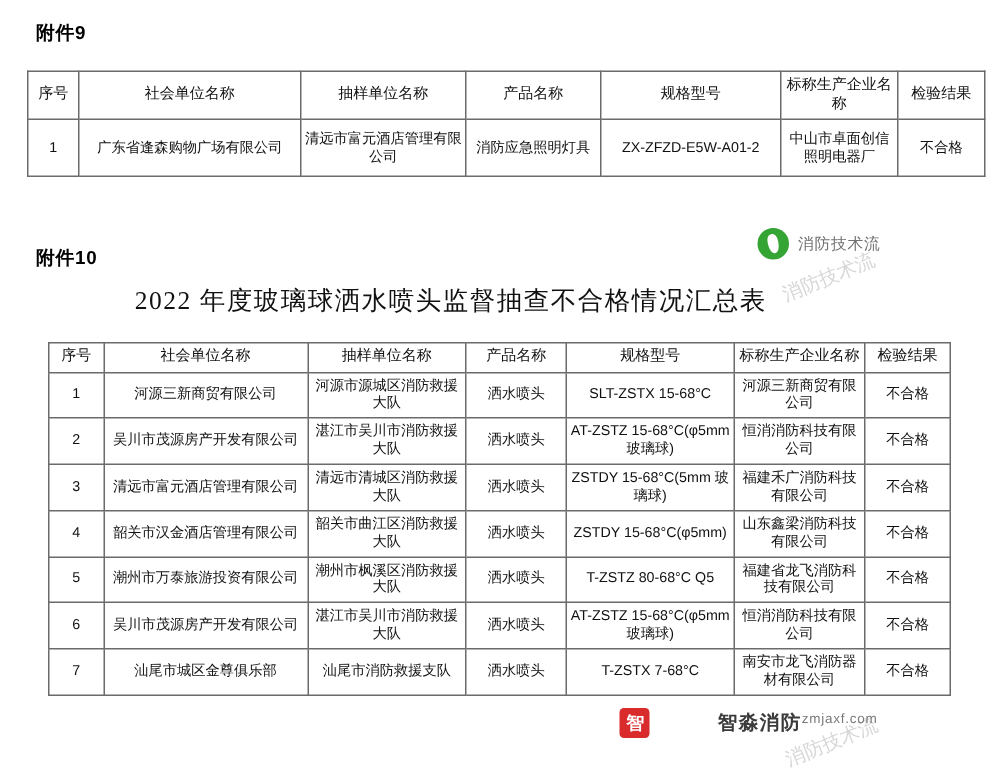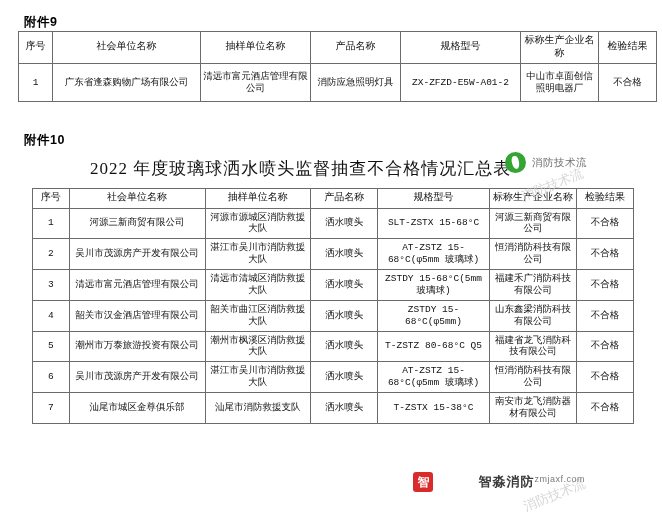--- a/index.html
+++ b/index.html
@@ -36,23 +36,23 @@
     font-size: 17px;
     font-weight: normal;
     letter-spacing: 1px;
     margin-top: 8px;
     margin-bottom: 8px;
     color: #111;
   }
   table.grid {
     border-collapse: collapse;
     table-layout: fixed;
-    margin: 0 auto;
+    margin: 16px auto;
     font-size: 9.5px;
-    font-family: Liberation Mono, monospace;
+    font-family: Liberation Sans, sans-serif;
     color: #111;
     padding-left: 28px;
   }
   table.grid td, table.grid th {
     border: 1px solid #6b6b6b;
     padding: 3px 2px;
     text-align: center;
     vertical-align: middle;
     line-height: 1.25;
     word-wrap: break-word;
@@ -292,21 +292,21 @@
         <td>洒水喷头</td>
         <td>AT-ZSTZ 15-68°C(φ5mm 玻璃球)</td>
         <td>恒消消防科技有限公司</td>
         <td>不合格</td>
       </tr>
       <tr>
         <td>7</td>
         <td>汕尾市城区金尊俱乐部</td>
         <td>汕尾市消防救援支队</td>
         <td>洒水喷头</td>
-        <td>T-ZSTX 15-38°C</td>
+        <td>T-ZSTX 7-68°C</td>
         <td>南安市龙飞消防器材有限公司</td>
         <td>不合格</td>
       </tr>
     </tbody>
   </table>
 
   <div class="wm-diag d2">消防技术流</div>
 
   <div class="wm-brand">
     <span class="brand-mark">智</span>

